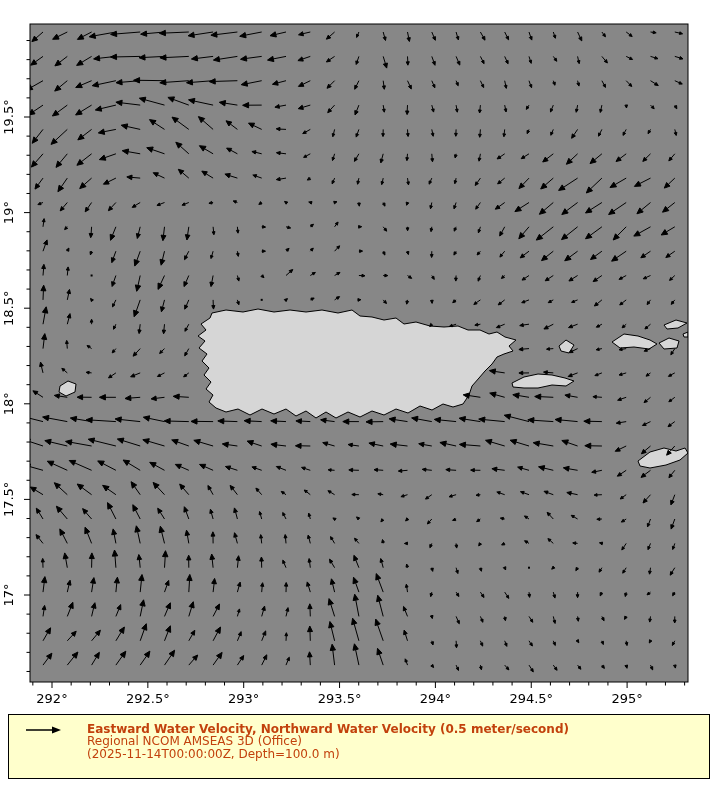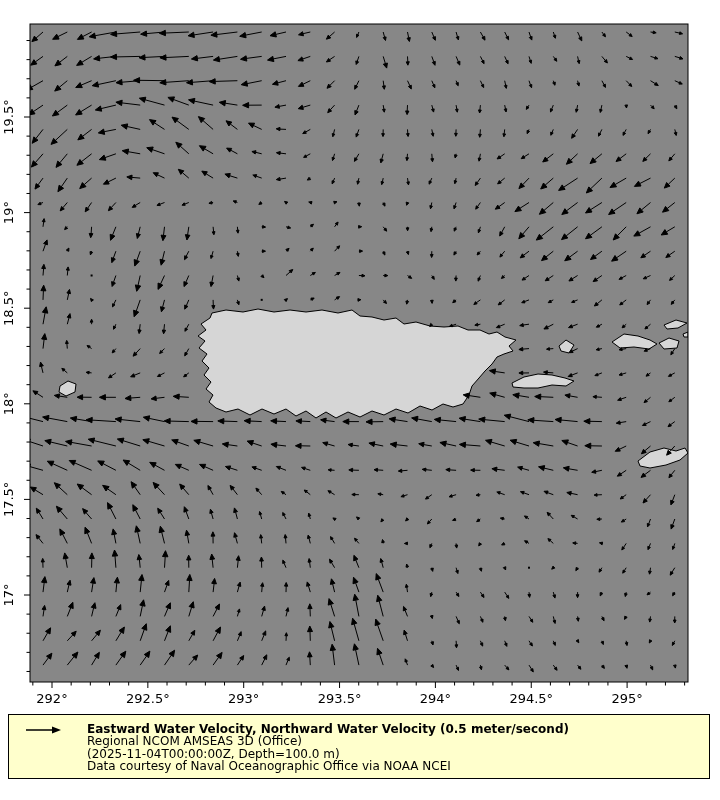--- a/index.html
+++ b/index.html
@@ -2,21 +2,21 @@
 <html><head>
 <meta charset="utf-8">
 <style>
   html,body{margin:0;padding:0;background:#ffffff;width:720px;height:800px;overflow:hidden;}
   #stage{position:relative;width:720px;height:800px;background:#ffffff;
          font-family:"DejaVu Sans", sans-serif;}
   #map-svg{position:absolute;left:0;top:0;}
   #legend{position:absolute;left:8px;top:714px;width:702px;height:65px;
           background:#ffffcc;border:1px solid #000;box-sizing:border-box;}
   #legend .arrow{position:absolute;left:16px;top:10px;}
-  #legend .text{position:absolute;left:78px;top:8px;font-size:12px;line-height:12.4px;color:#000000;}
+  #legend .text{position:absolute;left:78px;top:8px;font-size:12px;line-height:12.4px;color:#c2410c;}
   #legend .t1{font-weight:bold;}
   text{font-family:"DejaVu Sans", sans-serif;}
 </style>
 </head>
 <body>
 
 <div id="stage">
   <svg id="map-svg" width="720" height="710">
       <defs>
         <clipPath id="pc">
@@ -809,17 +809,16 @@
       </g>
     </svg>
   <div id="legend">
     <svg class="arrow" width="40" height="10">
       <path d="M1 5 H28" stroke="#000" stroke-width="1.5" fill="none"></path>
       <polygon points="27,1.5 36,5 27,8.5" fill="#000"></polygon>
     </svg>
     <div class="text">
       <div class="t1">Eastward Water Velocity, Northward Water Velocity (0.5 meter/second)</div>
       <div>Regional NCOM AMSEAS 3D (Office)</div>
-      <div>(2025-11-04T00:00:00Z, Depth=100.0 m)</div>
-      <div>Data courtesy of Naval Oceanographic Office via NOAA NCEI</div>
+      <div>(2025-11-14T00:00:00Z, Depth=100.0 m)</div>
     </div>
   </div>
 </div>
 
 </body></html>

